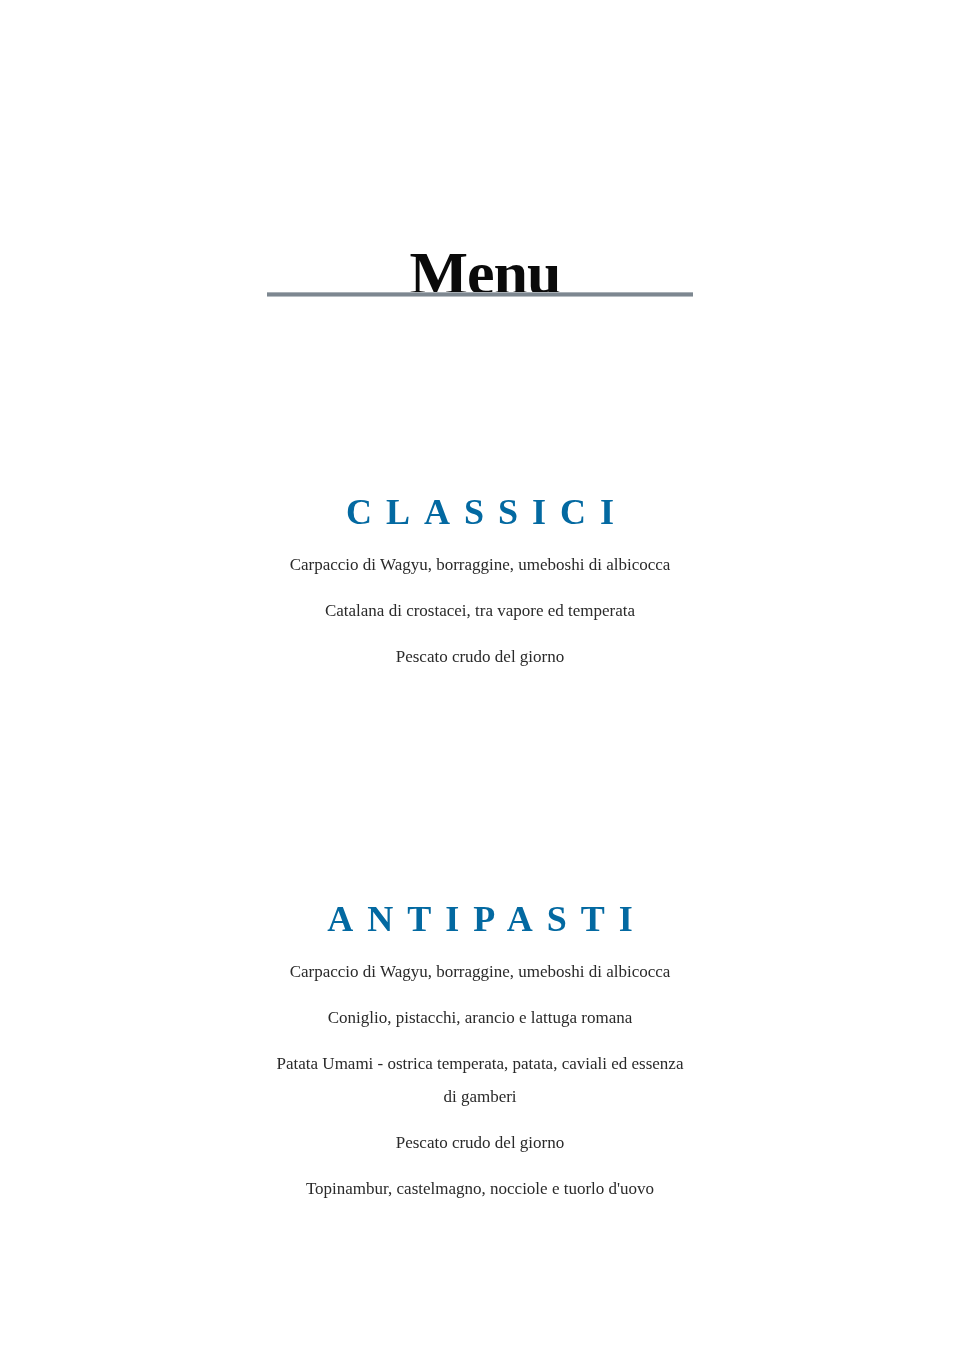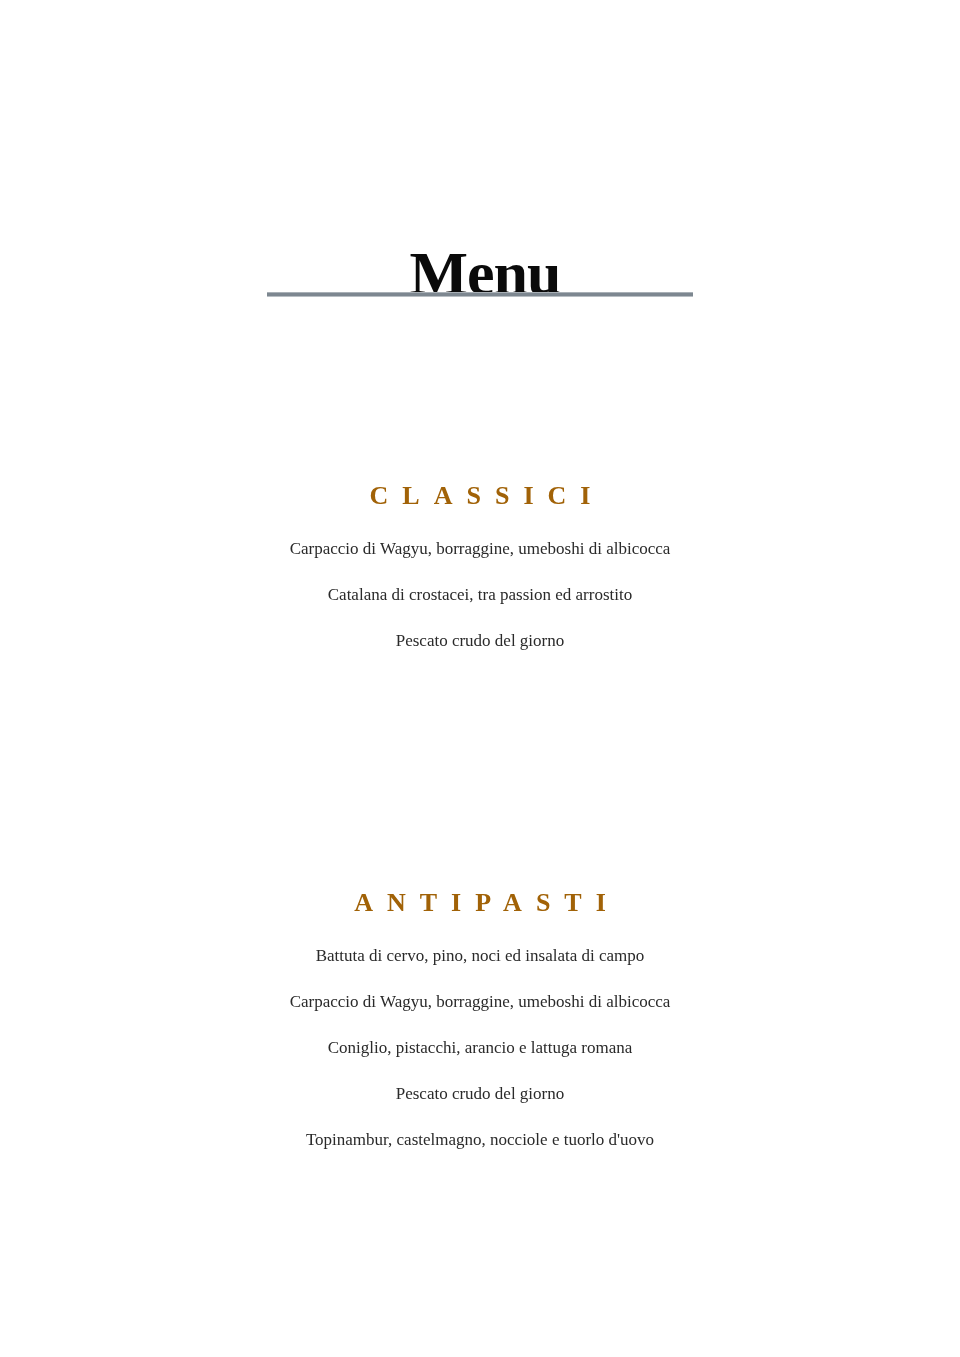--- a/index.html
+++ b/index.html
@@ -3,48 +3,48 @@
 <meta charset="utf-8">
 <style>
   html, body { margin: 0; padding: 0; background: #ffffff; }
   body { width: 960px; height: 1357px; position: relative; overflow: hidden;
          font-family: "Liberation Serif", "DejaVu Serif", serif; color: #1a1a1a; }
   .page-title { position: absolute; top: 186px; left: 5px; width: 960px; text-align: center;
                 font-size: 62px; font-weight: bold; color: #0a0a0a; letter-spacing: -1px; line-height: 90px; }
   .divider { position: absolute; left: 267px; top: 292px; width: 426px; height: 5px;
              background: linear-gradient(#a9b0b6 0, #a9b0b6 1px, #7d8790 1px, #7d8790 4px, #b8bec3 4px); }
   .section { position: absolute; left: 0; width: 960px; text-align: center; }
-  .section-title { font-size: 26px; font-weight: bold; letter-spacing: 14px; color: #a16207;
-                   margin: 0; line-height: 40px; padding-left: 14px; }
+  .section-title { font-size: 36px; font-weight: bold; letter-spacing: 14px; color: #0369a1;
+                   margin: 16px; line-height: 40px; padding-left: 14px; }
   .items { list-style: none; margin: 16px; padding: 0; }
   .item { width: 420px; margin: 0 auto; font-size: 17px; line-height: 33px; color: #2a2a2a; }
   #classici { top: 476px; }
   #classici .section-title { margin-bottom: 11px; }
   #classici .item { margin-bottom: 13px; }
   #antipasti { top: 883px; }
   #antipasti .section-title { margin-bottom: 12px; }
   #antipasti .item { margin-bottom: 13px; }
 </style>
 </head>
 <body>
 
 <h1 class="page-title">Menu</h1>
 <div class="divider"></div>
 
 <section class="section" id="classici">
   <h2 class="section-title">CLASSICI</h2>
   <ul class="items">
     <li class="item">Carpaccio di Wagyu, borraggine, umeboshi di albicocca</li>
-    <li class="item">Catalana di crostacei, tra passion ed arrostito</li>
+    <li class="item">Catalana di crostacei, tra vapore ed temperata</li>
     <li class="item">Pescato crudo del giorno</li>
   </ul>
 </section>
 
 <section class="section" id="antipasti">
   <h2 class="section-title">ANTIPASTI</h2>
   <ul class="items">
-    <li class="item">Battuta di cervo, pino, noci ed insalata di campo</li>
     <li class="item">Carpaccio di Wagyu, borraggine, umeboshi di albicocca</li>
     <li class="item">Coniglio, pistacchi, arancio e lattuga romana</li>
+    <li class="item">Patata Umami - ostrica temperata, patata, caviali ed essenza di gamberi</li>
     <li class="item">Pescato crudo del giorno</li>
     <li class="item">Topinambur, castelmagno, nocciole e tuorlo d'uovo</li>
   </ul>
 </section>
 
 </body></html>

